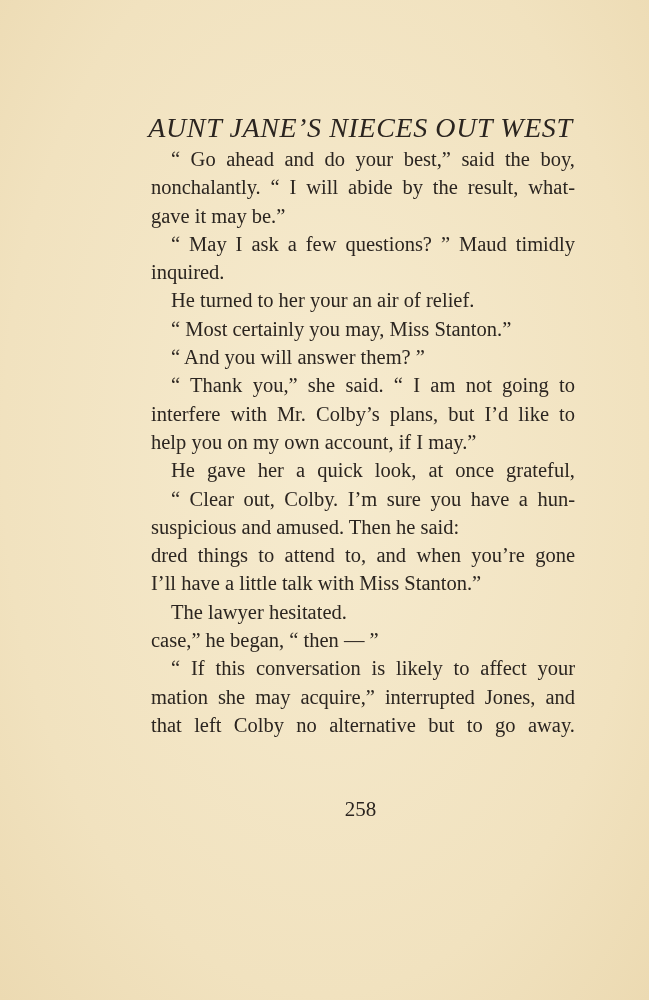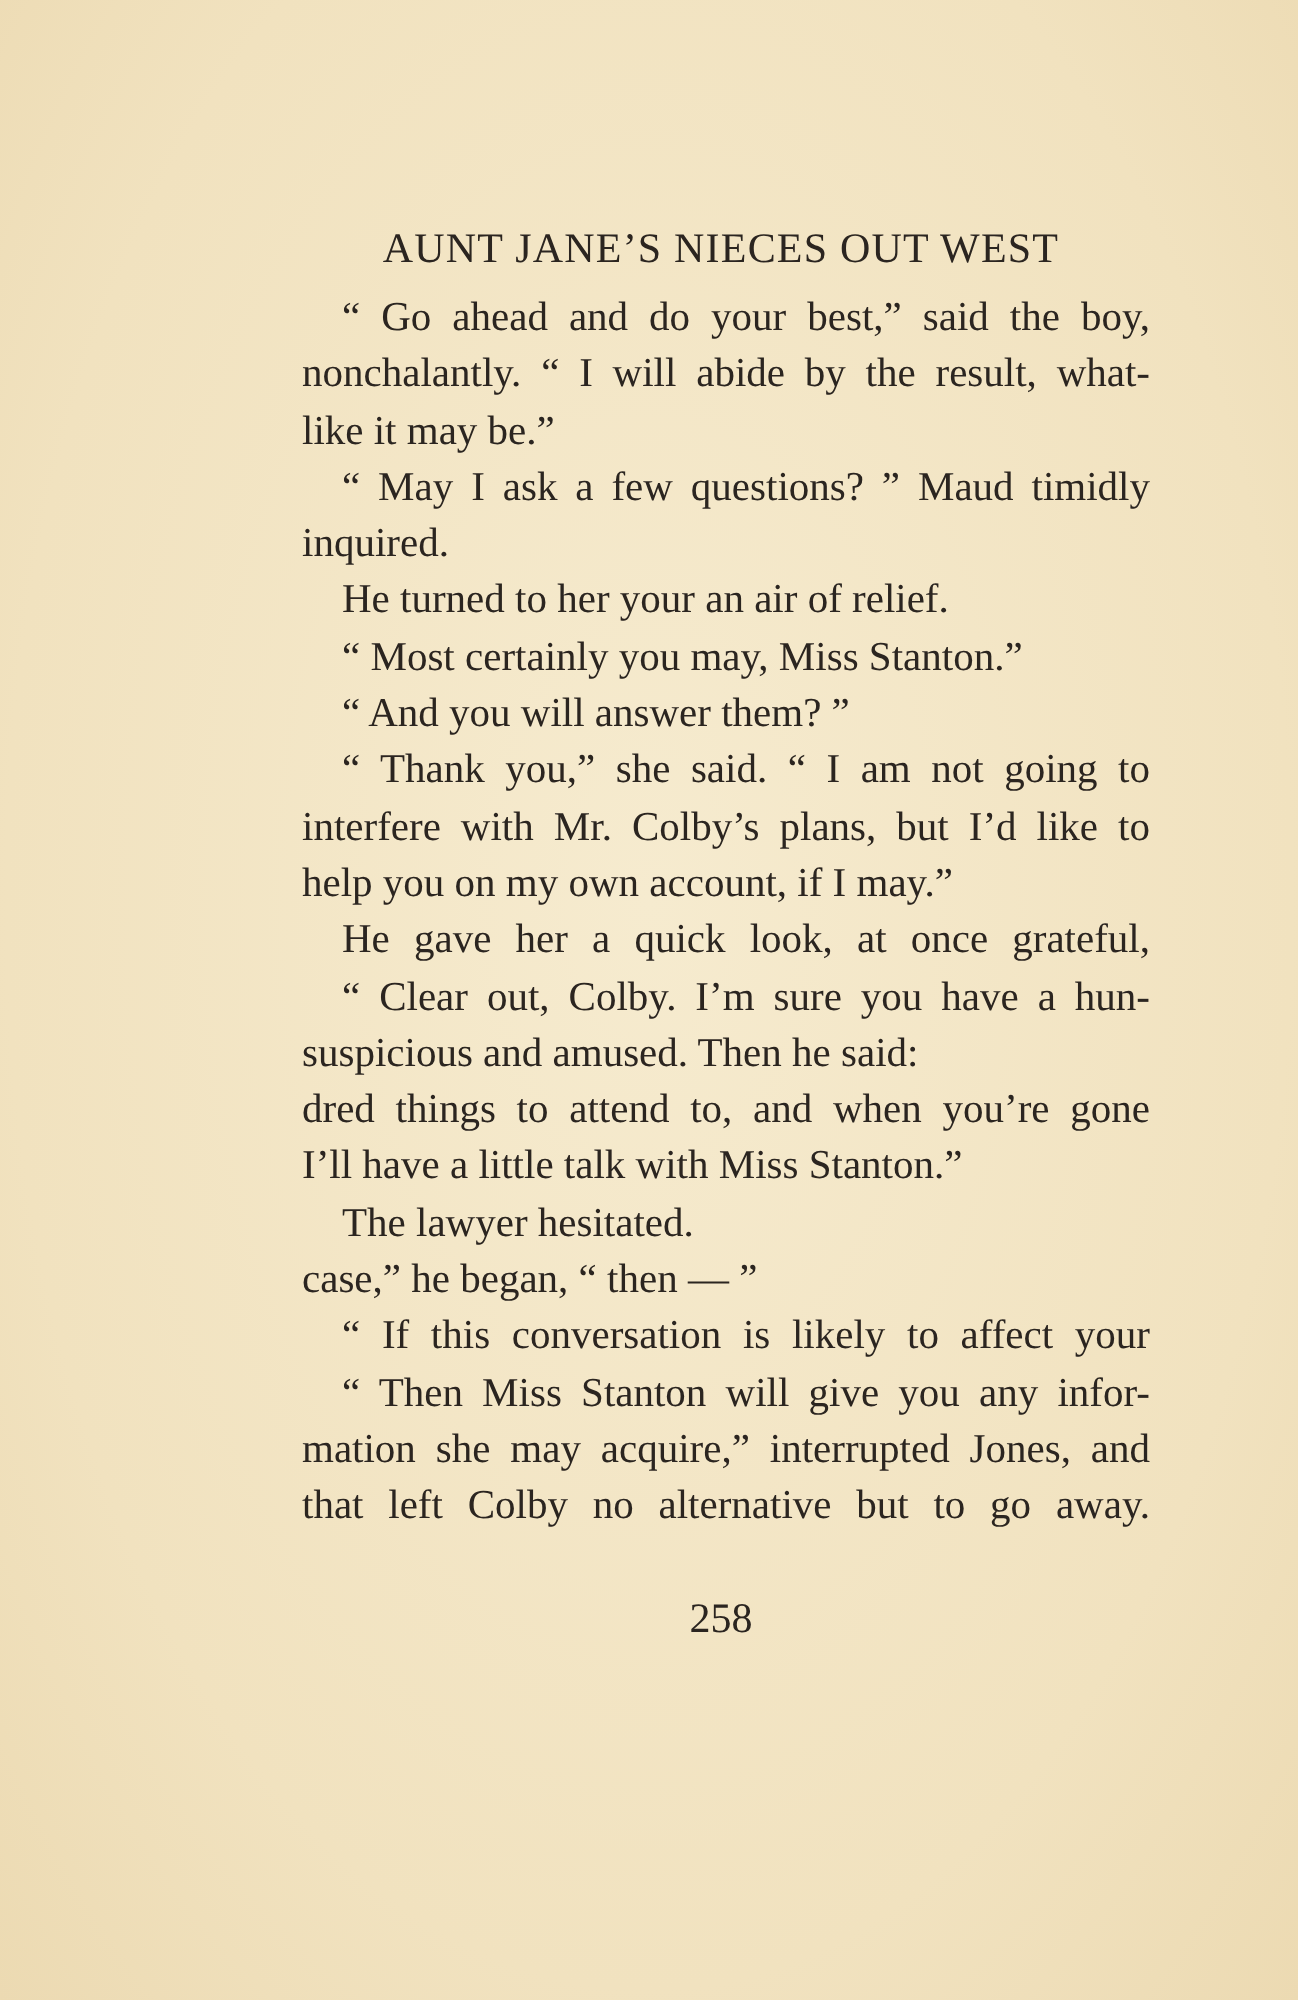--- a/index.html
+++ b/index.html
@@ -7,22 +7,22 @@
     width:649px; height:1000px; overflow:hidden;
     background:#f3e6c6;
     background-image: radial-gradient(ellipse at 50% 45%, #f6ebcf 0%, #f1e2bf 70%, #ecdab2 100%);
     font-family: "Liberation Serif", "DejaVu Serif", serif;
     color:#2b2520;
     position:relative;
   }
   .page { position:absolute; left:0; top:0; width:649px; height:1000px; }
   .running-head {
     position:absolute; left:0; width:649px; top:112px;
-    text-align:center; font-size:21px; letter-spacing:0.6px;
-    padding-left:72px; box-sizing:border-box;
+    text-align:center; font-size:28px; letter-spacing:0.6px;
+    padding-left:72px; box-sizing:border-box;font-style:italic;
   }
   .text {
     position:absolute; left:151px; width:424px; top:145px;
     font-size:20.5px; line-height:28.3px;
   }
   .line { display:block; white-space:nowrap; text-align:justify; text-align-last:justify; height:28.3px;font-family:Liberation Serif, serif; }
   .line.last { text-align-last:left; }
   .line.indent { padding-left:20px; }
   .folio {
     position:absolute; top:797px; left:0; width:649px; text-align:center;
@@ -30,35 +30,34 @@
   }
 </style>
 </head>
 <body>
 
 <div class="page">
   <div class="running-head">AUNT JANE’S NIECES OUT WEST</div>
   <div class="text" id="body-text">
       <span class="line indent">“ Go ahead and do your best,” said the boy,</span>
       <span class="line">nonchalantly.   “ I will abide by the result, what-</span>
-      <span class="line last">like it may be.”</span>
+      <span class="line last">gave it may be.”</span>
       <span class="line indent">“ May I ask a few questions? ” Maud timidly</span>
       <span class="line last">inquired.</span>
       <span class="line indent last">He turned to her your an air of relief.</span>
       <span class="line indent last">“ Most certainly you may, Miss Stanton.”</span>
       <span class="line indent last">“ And you will answer them? ”</span>
       <span class="line indent">“ Thank you,” she said.   “ I am not going to</span>
       <span class="line">interfere with Mr. Colby’s plans, but I’d like to</span>
       <span class="line last">help you on my own account, if I may.”</span>
       <span class="line indent">He gave her a quick look, at once grateful,</span>
       <span class="line indent">“ Clear out, Colby.   I’m sure you have a hun-</span>
       <span class="line last">suspicious and amused.   Then he said:</span>
       <span class="line">dred things to attend to, and when you’re gone</span>
       <span class="line last">I’ll have a little talk with Miss Stanton.”</span>
       <span class="line indent last">The lawyer hesitated.</span>
       <span class="line last">case,” he began, “ then — ”</span>
       <span class="line indent">“ If this conversation is likely to affect your</span>
-      <span class="line indent">“ Then Miss Stanton will give you any infor-</span>
       <span class="line">mation she may acquire,” interrupted Jones, and</span>
       <span class="line">that left Colby no alternative but to go away.</span>
     </div>
   <div class="folio">258</div>
 </div>
 
 </body></html>

